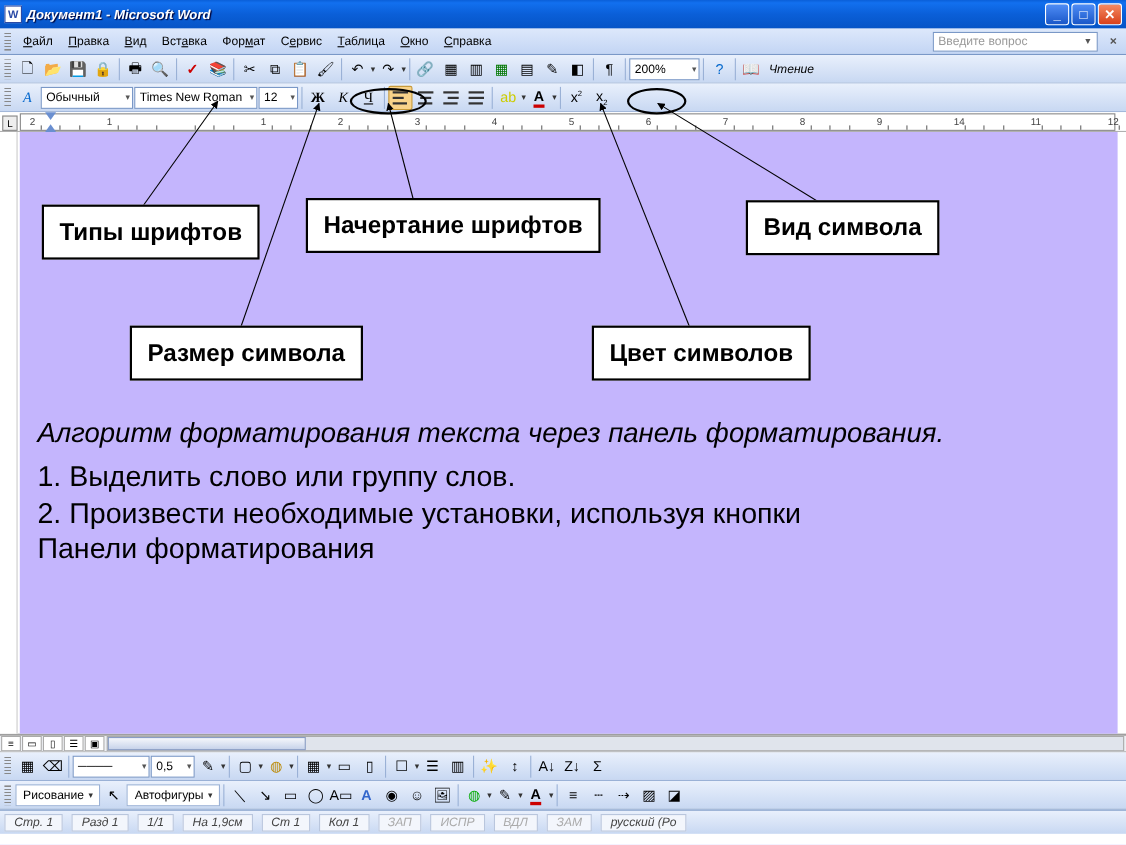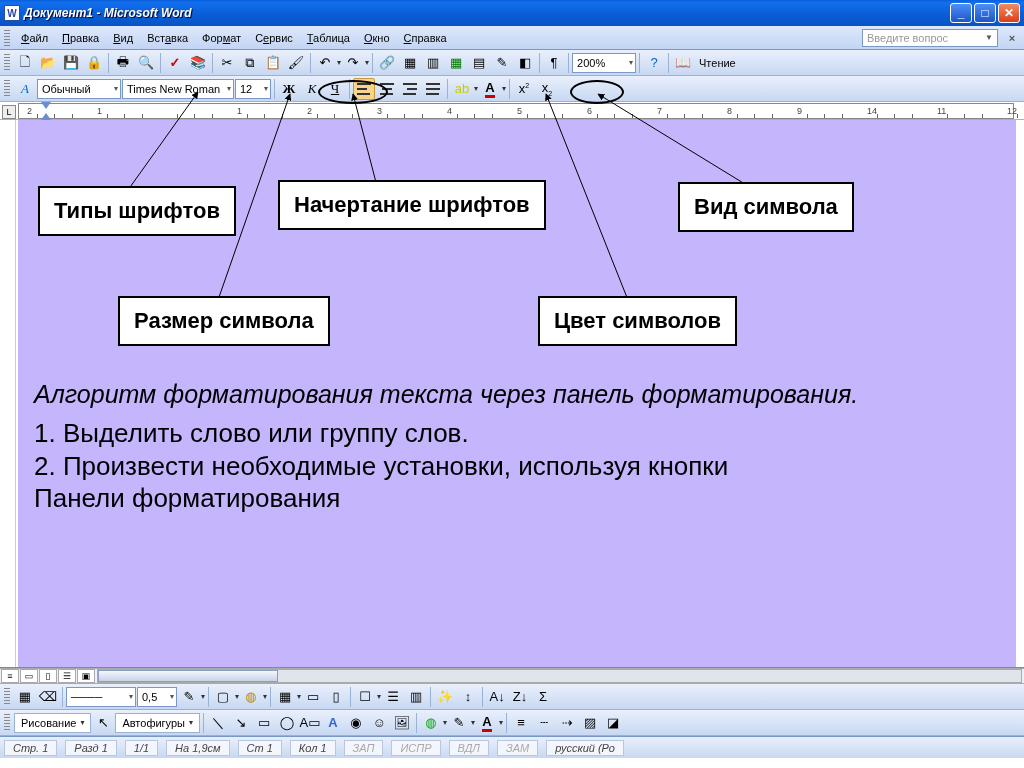--- a/index.html
+++ b/index.html
@@ -45,21 +45,21 @@
     border-bottom: 1px solid #7a98c7;
     display:flex; align-items:center; padding:0 4px;
   }
   .menubar .grip { width:6px; height:16px;
     background: repeating-linear-gradient(to bottom,#888 0 1px,transparent 1px 3px);
     margin-right:4px;}
   .menubar .menu { padding: 3px 7px; cursor:default; }
   .menubar .menu u { text-decoration: underline; }
   .menubar .question {
     margin-left:auto;
-    width: 136px; height:18px; background:#fff; border:1px solid #7a98c7;
+    width: 150px; height:18px; background:#fff; border:1px solid #7a98c7;
     display:flex;align-items:center; padding:0 4px; color:#999;
   }
   .menubar .question .dd { margin-left:auto; color:#555; font-size:8px;}
   .menubar .closex {
     margin-left:6px; width:16px; height:16px; font-weight:bold;
     display:flex;align-items:center;justify-content:center; color:#555;
   }
 
   
   .toolbar {
@@ -258,21 +258,21 @@
   <div class="tb">¶</div>
   <div class="sep"></div>
   <div class="combo" style="width:64px;">
     <span>200%</span>
     <span class="dd">▾</span>
   </div>
   <div class="sep"></div>
   <div class="tb" style="color:#06c;">?</div>
   <div class="sep"></div>
   <div class="tb">📖</div>
-  <div style="padding:0 4px;">Чтение</div>
+  <div style="padding:0 4px;font-style:italic;">Чтение</div>
 </div>
 
 <div class="toolbar" id="fmt" style="position:relative;">
   <div class="grip"></div>
   <div class="tb" style="color:#06c;font-family:serif;font-style:italic;">A</div>
   <div class="combo" style="width:84px;">
     <span>Обычный</span>
     <span class="dd">▾</span>
   </div>
   <div class="combo" id="font-combo" style="width:112px;">

